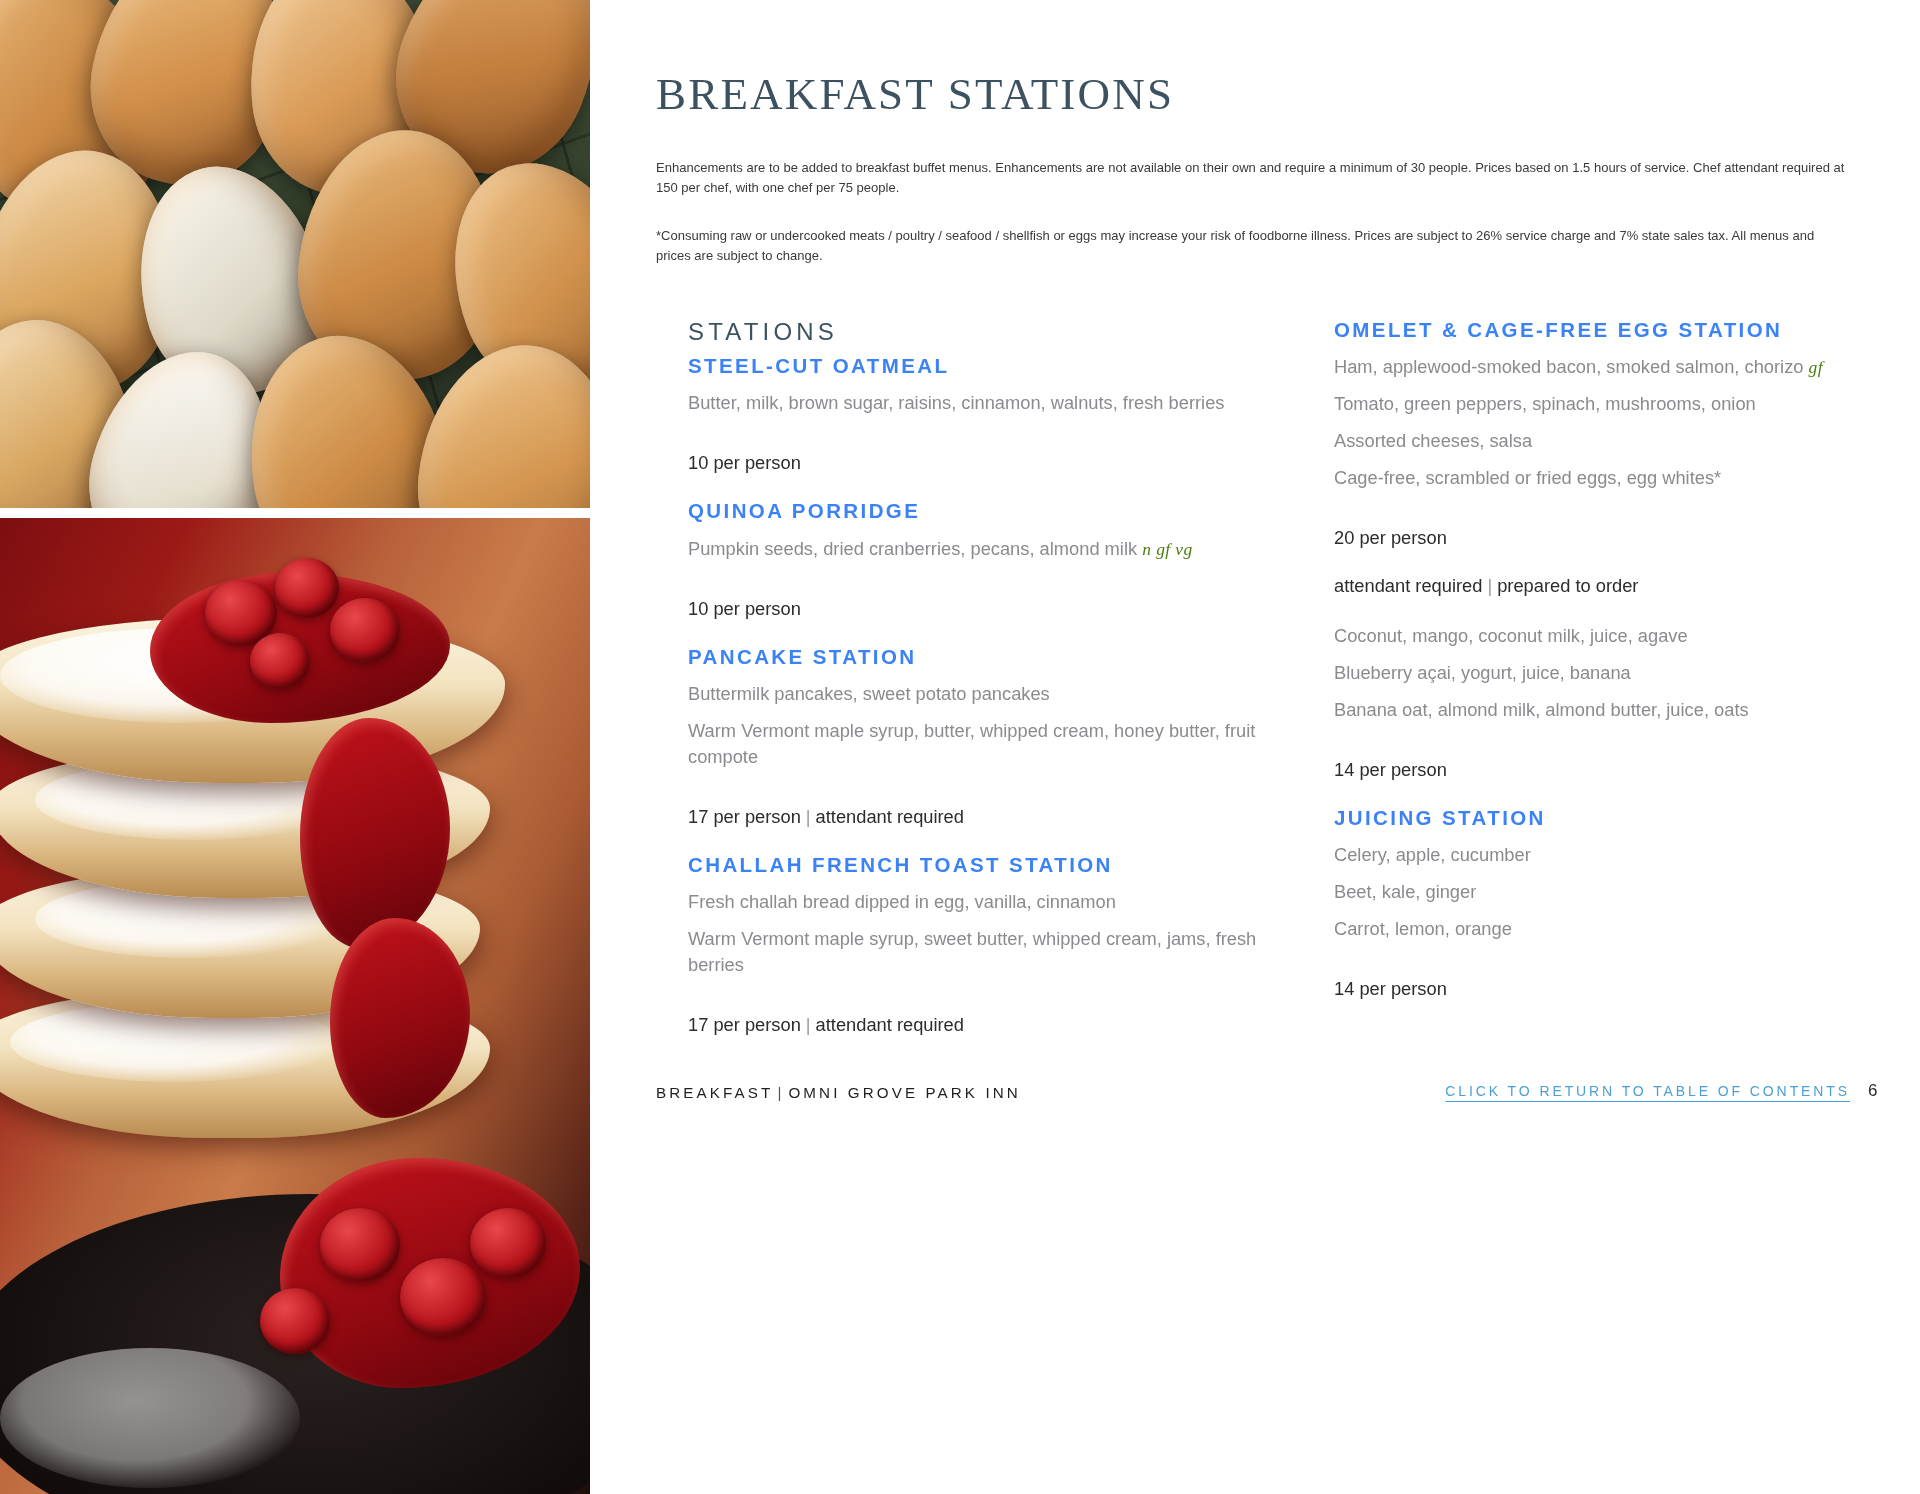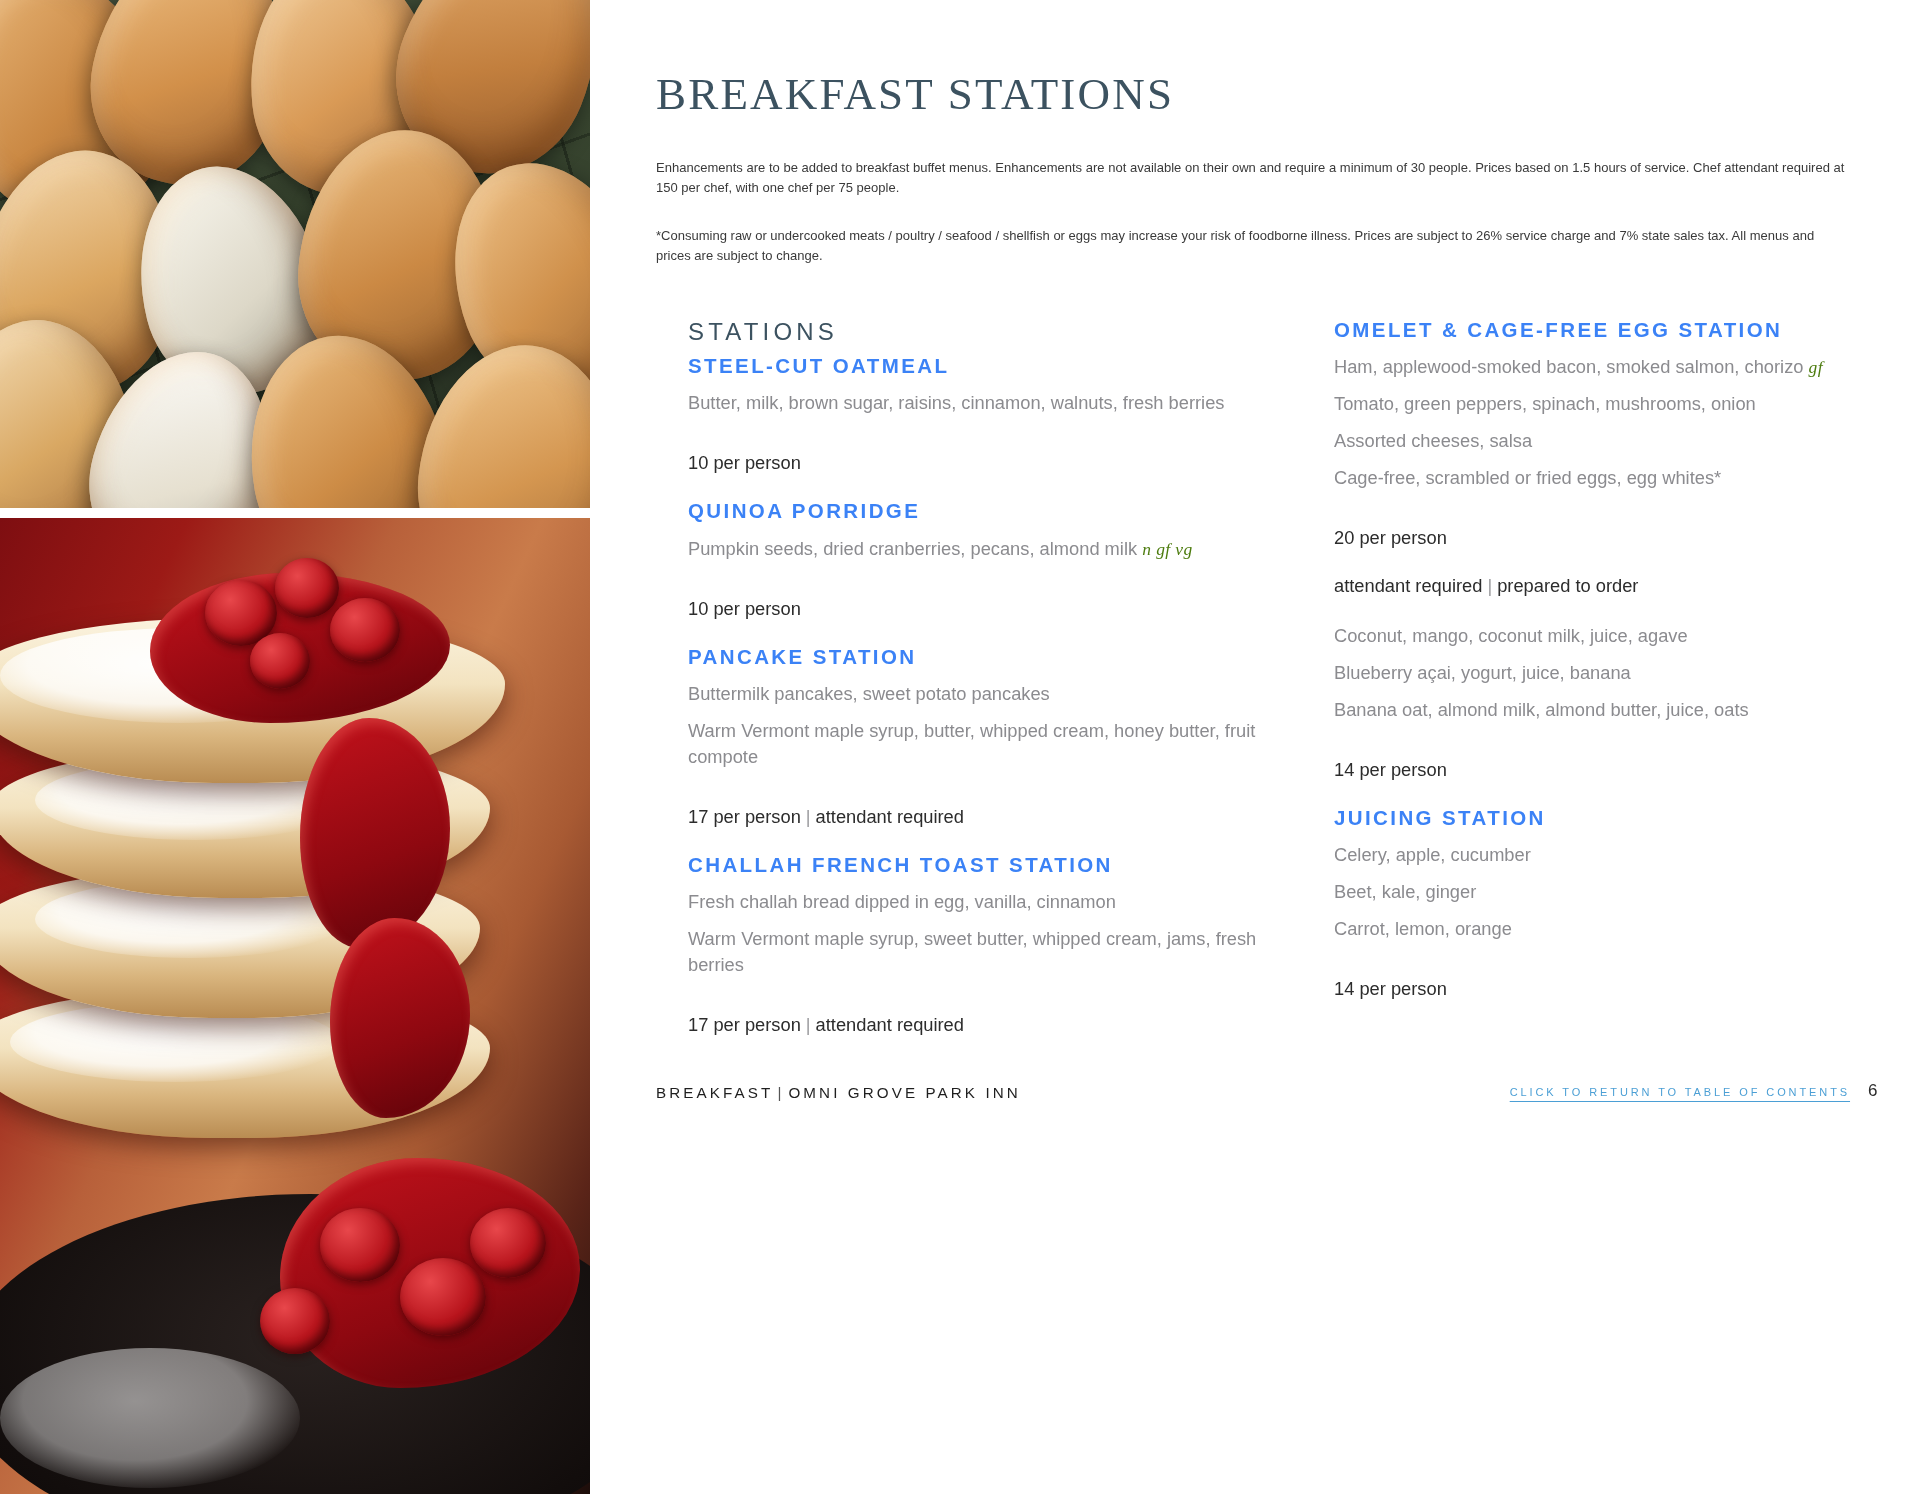--- a/index.html
+++ b/index.html
@@ -224,21 +224,21 @@
   #footer-right {
     position: absolute;
     right: 42px;
     bottom: 32px;
     display: flex;
     align-items: baseline;
     gap: 18px;
     white-space: nowrap;
   }
   #toc-link {
-    font-size: 11px;
+    font-size: 14px;
     letter-spacing: 2.9px;
     color: #4b9fd5;
     text-decoration: underline;
     text-underline-offset: 5px;
     cursor: pointer;
   }
   #page-number {
     font-size: 17px;
     color: #2b2b2b;
     letter-spacing: .5px;

